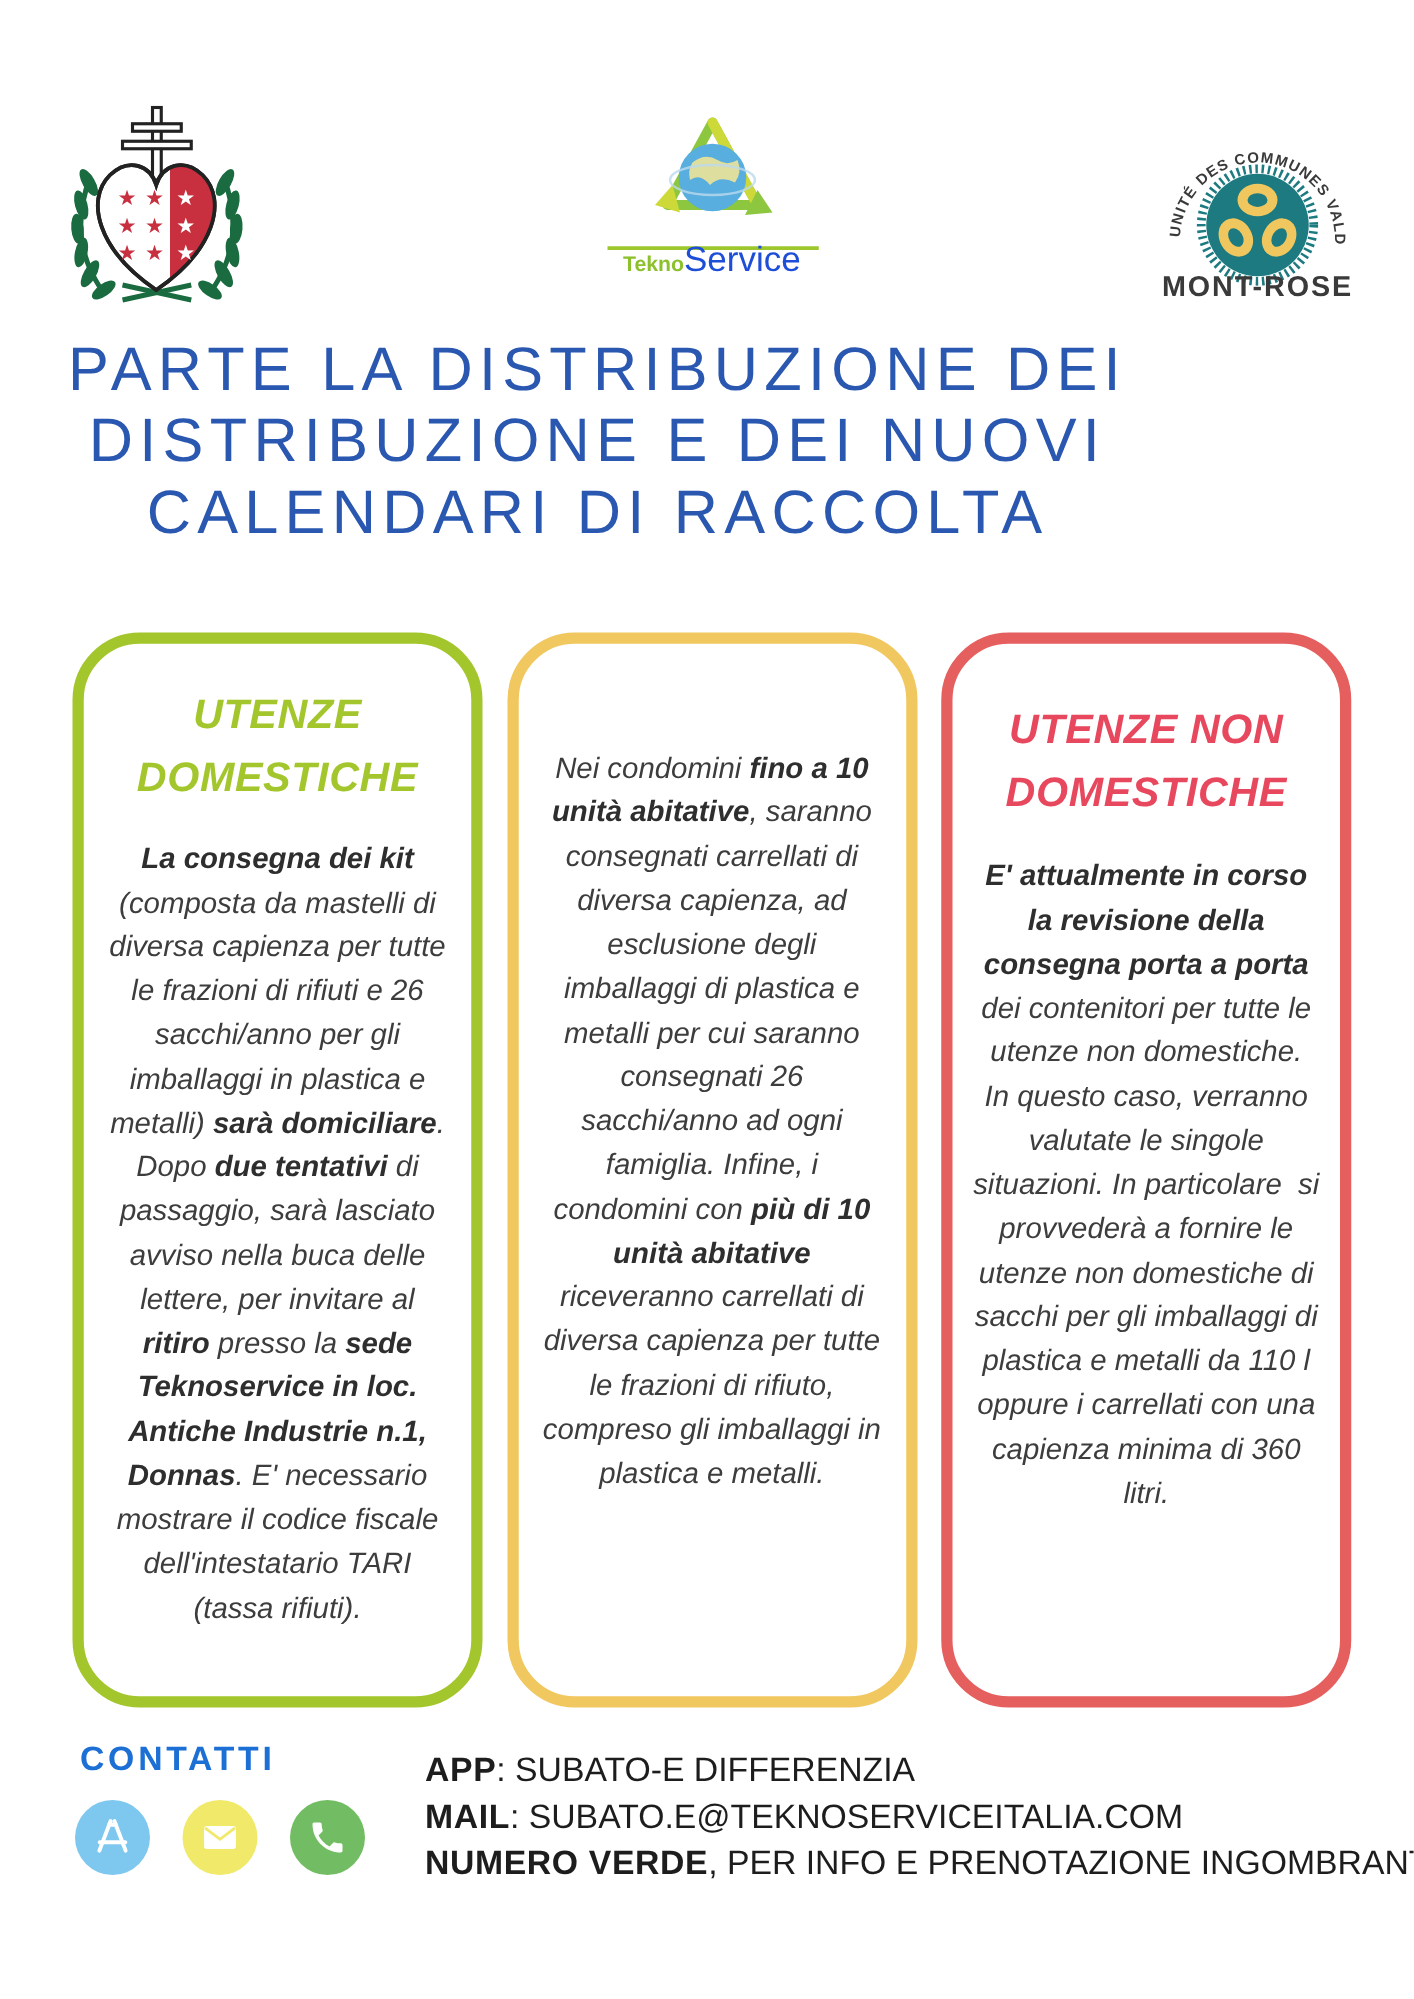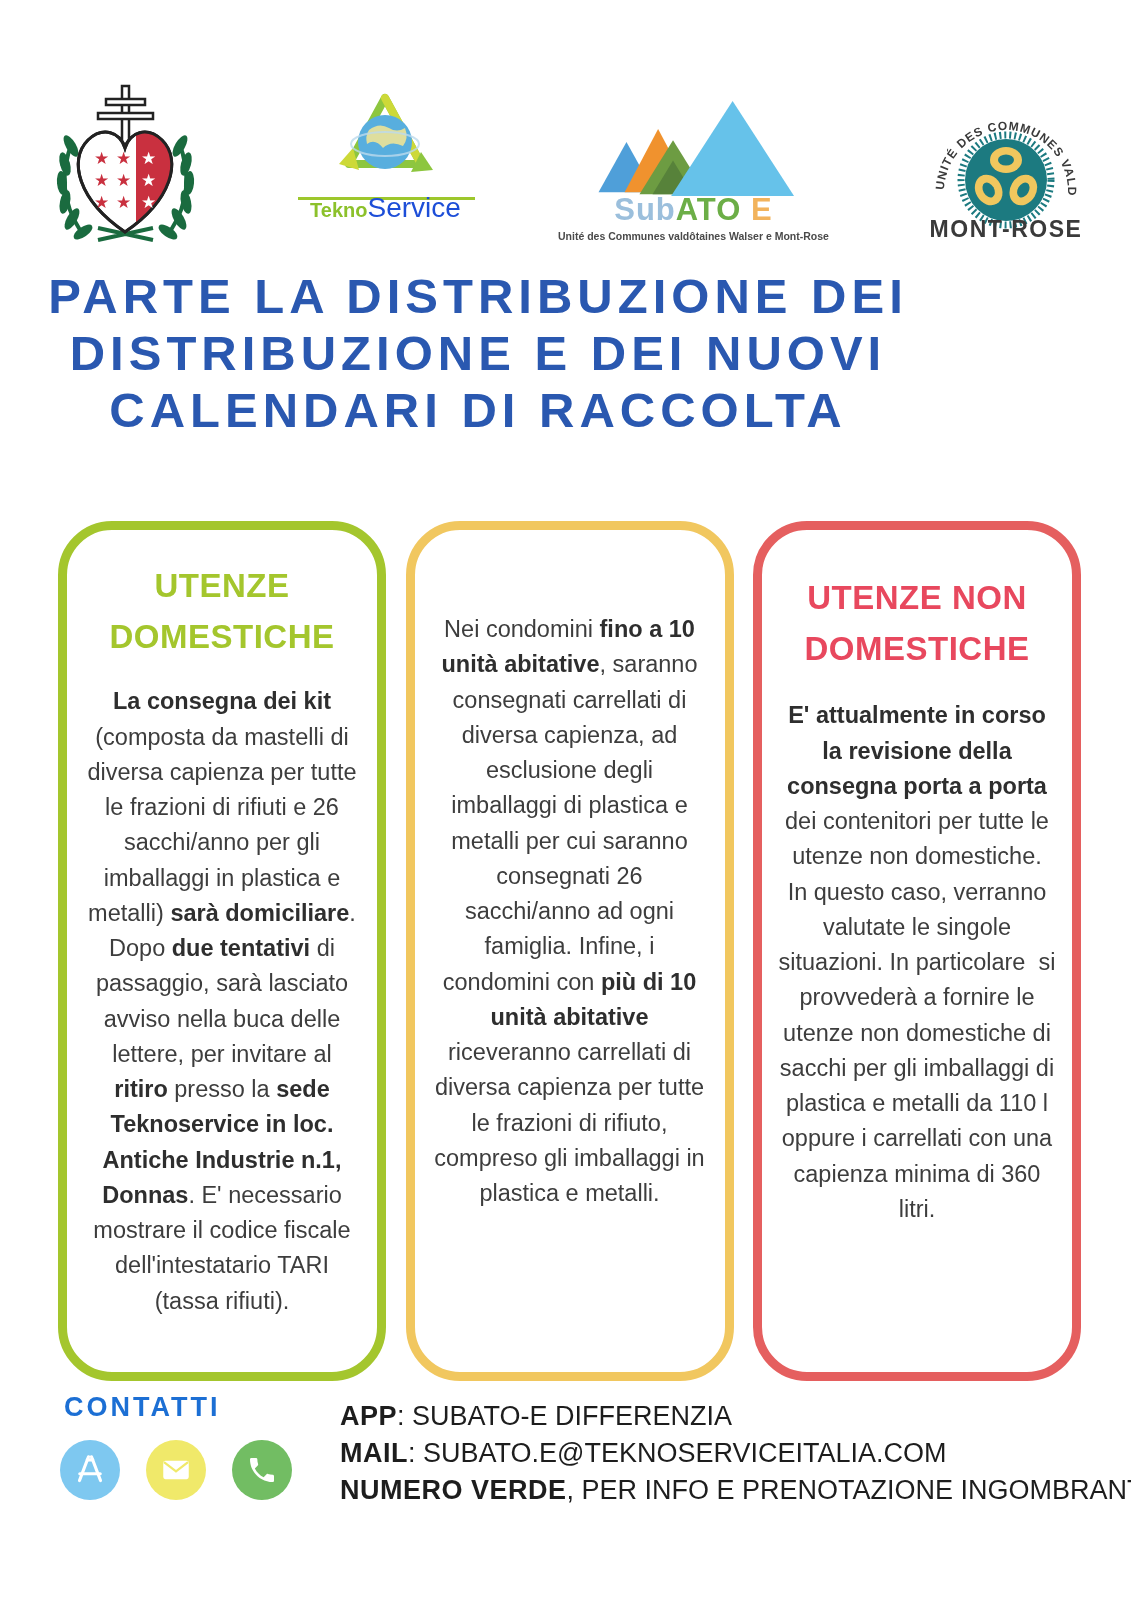--- a/index.html
+++ b/index.html
@@ -9,37 +9,37 @@
   }
   
   .logos{
     position:absolute;top:80px;left:0;width:1131px;height:185px;
     display:flex;justify-content:space-between;align-items:flex-start;
     padding:0 45px 0 38px;box-sizing:border-box;
   }
   .logo-block{display:flex;flex-direction:column;align-items:center;}
   .tekno-text{position:relative;margin-top:-6px;white-space:nowrap;}
   .tekno-line{position:absolute;left:-12px;right:-14px;top:5px;height:3px;background:#9dc72c;}
-  .tekno-green{position:relative;font-weight:bold;font-size:20px;color:#8cc12b;}
+  .tekno-green{position:relative;font-weight:bold;font-size:17px;color:#8cc12b;}
   .tekno-blue{position:relative;font-size:28px;color:#1d4ed8;}
   .subato-text{margin-top:-4px;font-weight:bold;font-size:31px;letter-spacing:1px;white-space:nowrap;}
   .subato-sub{color:#9bbfdc;}
   .subato-ato{color:#6cae47;}
   .subato-e{color:#f2b35c;}
   .subato-caption{margin-top:2px;font-size:10.5px;font-weight:bold;color:#4a4a4a;white-space:nowrap;}
   
   .title{
     position:absolute;top:268px;left:0;width:956px;text-align:center;
-    font-weight:bold;font-size:49px;line-height:57px;letter-spacing:5px;
+    font-weight:normal;font-size:49px;line-height:57px;letter-spacing:5px;
   }
   
   .cards{
-    position:absolute;top:521px;left:0;width:1131px;
+    position:absolute;top:506px;left:0;width:1131px;
     display:flex;justify-content:space-between;
-    padding:0 50px 0 58px;box-sizing:border-box;
+    padding:0 50px 0 58px;box-sizing:border-box;font-style:italic;
   }
   .card{
     width:328px;height:860px;border:9px solid #999;border-radius:54px;
     box-sizing:border-box;padding:22px 16px;overflow:hidden;background:#fff;
   }
   .card-title{
     font-weight:bold;font-size:33px;line-height:1.55;text-align:center;
     white-space:pre-line;letter-spacing:0.5px;
   }
   .card-body{
@@ -136,33 +136,20 @@
         <circle cx="60" cy="56" r="27" fill="#58aede"></circle>
         <path d="M44,44 q10,-8 20,-2 q8,5 16,0 q4,10 -2,18 q-12,-6 -20,2 q-8,-10 -16,-4 q-2,-8 2,-14 Z" fill="#e6e09a" opacity="0.95"></path>
         <ellipse cx="60" cy="58" rx="34" ry="12" fill="none" stroke="#bcd9ec" stroke-width="2" opacity="0.8"></ellipse>
       </svg>
       <div class="tekno-text">
         <span class="tekno-line"></span>
         <span class="tekno-green">Tekno</span><span class="tekno-blue">Service</span>
       </div>
     </div>
 
-    <div class="logo-block" style="margin-top:8px;">
-      <svg width="205" height="108" viewBox="0 0 220 116">
-        <polygon points="8,112 38,58 68,112" fill="#4f9fd9"></polygon>
-        <polygon points="36,112 72,44 108,112" fill="#f0922e"></polygon>
-        <polygon points="52,114 88,56 124,114" fill="#6d9c42"></polygon>
-        <polygon points="66,114 88,78 110,114" fill="#57823a"></polygon>
-        <polygon points="86,116 152,14 218,116" fill="#66c2ea"></polygon>
-      </svg>
-      <div class="subato-text">
-        <span class="subato-sub">Sub</span><span class="subato-ato">ATO</span> <span class="subato-e">E</span>
-      </div>
-      <div class="subato-caption">Unité des Communes valdôtaines Walser e Mont-Rose</div>
-    </div>
 
     <div class="logo-block">
       <svg width="160" height="160" viewBox="0 0 160 160">
         <defs>
           <path id="arcPath" d="M18,112 A62,62 0 1 1 142,112"></path>
         </defs>
         <circle cx="80" cy="100" r="45" fill="none" stroke="#1c7a80" stroke-width="7" stroke-dasharray="2,3"></circle>
         <circle cx="80" cy="100" r="41" fill="#1c7a80"></circle>
         <g>
           <g>

